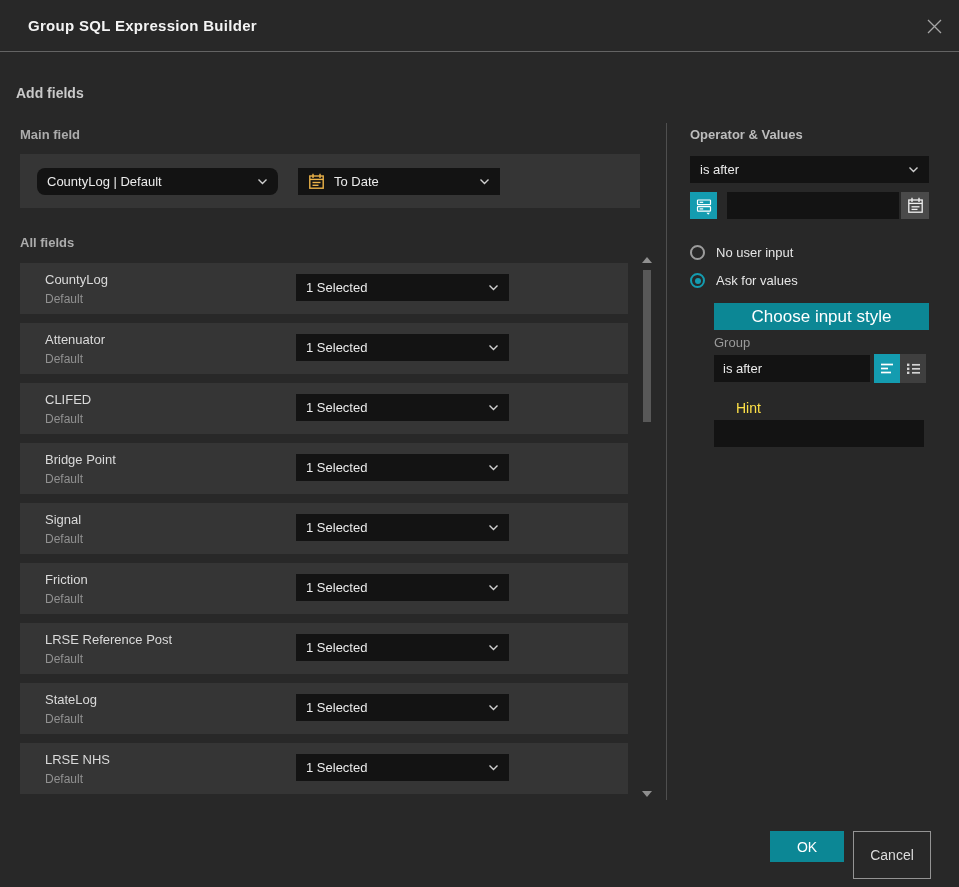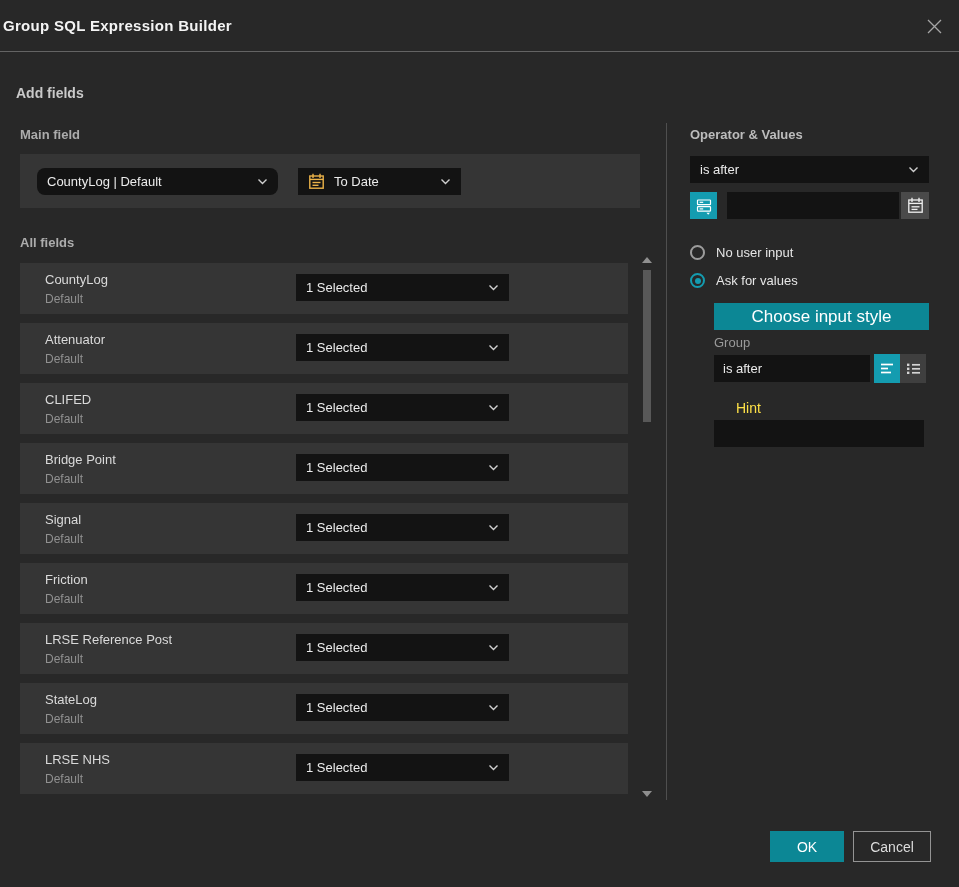--- a/index.html
+++ b/index.html
@@ -17,21 +17,21 @@
     position:relative;
     background:var(--bg);
     font-family:"Liberation Sans", sans-serif;
     color:#ddd;
     overflow:hidden;
   }
   
   .dialog-header{
     position:absolute;top:0;left:0;width:959px;height:52px;
     border-bottom:1px solid #646464;
-    display:flex;align-items:center;padding:0 3px;
+    display:flex;align-items:center;padding:0 28px;
   }
   .dialog-title{font-size:15px;font-weight:bold;color:#f4f4f4;letter-spacing:.3px;}
   .close-btn{
     position:absolute;right:15px;top:16px;width:20px;height:20px;
     background:none;border:none;cursor:pointer;color:#a5a5a5;
     display:flex;align-items:center;justify-content:center;
   }
   
   .h-add{position:absolute;left:16px;top:85px;font-size:14px;font-weight:bold;color:#c9c9c9;}
   .h-main{position:absolute;left:20px;top:127px;font-size:13px;font-weight:bold;color:#acacac;}
@@ -49,21 +49,21 @@
   .dd .dd-left{display:flex;align-items:center;gap:9px;min-width:0;}
   .dd-text{white-space:nowrap;overflow:hidden;}
   .chev{display:flex;align-items:center;flex:none;margin-left:8px;}
   
   .main-field-panel{
     position:absolute;left:20px;top:154px;width:620px;height:54px;
     background:var(--panel);
     display:flex;align-items:center;padding-left:17px;gap:20px;
   }
   .dd-field{width:241px;border-radius:8px;}
-  .dd-date{width:163px;}
+  .dd-date{width:202px;}
   .cal-amber{color:var(--amber);display:flex;align-items:center;}
   
   .fields-list{position:absolute;left:20px;top:263px;width:608px;}
   .field-row{position:relative;height:51px;background:var(--panel);margin-bottom:9px;}
   .field-name{position:absolute;left:25px;top:9px;font-size:13px;color:#dadada;}
   .field-type{position:absolute;left:25px;top:29px;font-size:12px;color:#919191;}
   .row-dd{position:absolute;left:276px;top:11px;width:213px;}
   
   .scrollbar{position:absolute;left:641px;top:254px;width:12px;height:546px;}
   .scroll-up{
@@ -125,21 +125,21 @@
     position:absolute;left:714px;top:420px;width:210px;height:27px;
     background:var(--input-bg);border:none;color:#ebebeb;font-size:13px;padding:0 9px;outline:none;
   }
   
   .ok-btn{
     position:absolute;left:770px;top:831px;width:74px;height:31px;
     background:var(--accent);border:none;color:#fff;font-size:14px;cursor:pointer;
     font-family:"Liberation Sans", sans-serif;
   }
   .cancel-btn{
-    position:absolute;left:853px;top:831px;width:78px;height:31px;
+    position:absolute;left:853px;top:831px;width:78px;height:48px;
     background:transparent;border:1px solid #949494;color:#dcdcdc;font-size:14px;cursor:pointer;
     font-family:"Liberation Sans", sans-serif;
   }
 </style>
 </head>
 <body>
 
 <div class="dialog-header">
   <div class="dialog-title">Group SQL Expression Builder</div>
 </div>

